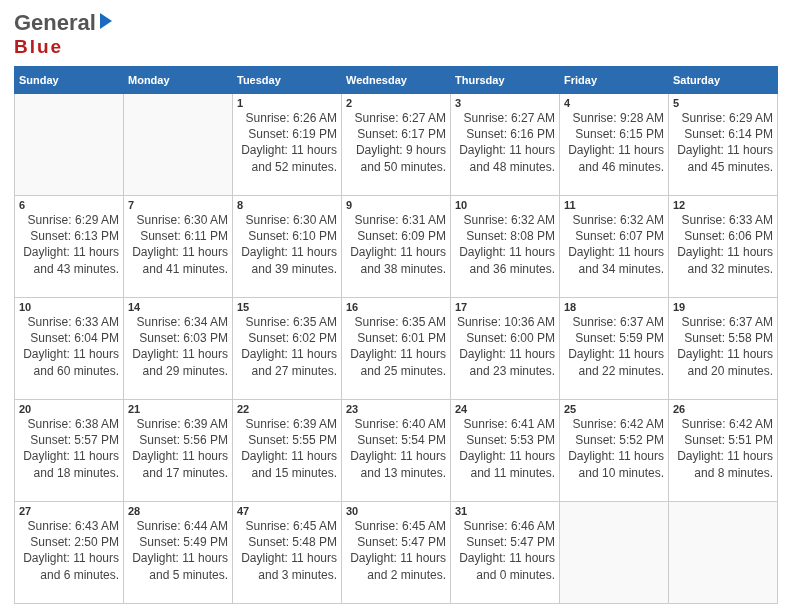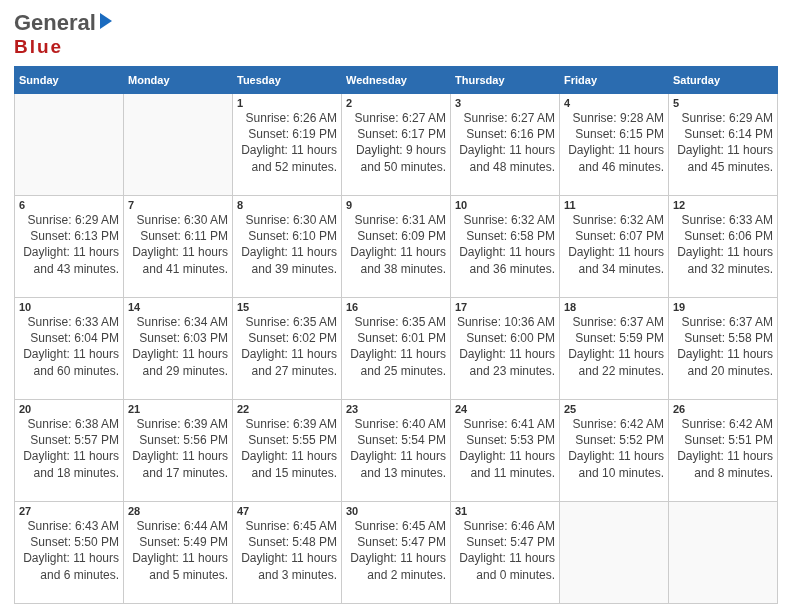--- a/index.html
+++ b/index.html
@@ -160,21 +160,21 @@
           <td>
             <span class="day-num">8</span>
             <div class="day-info"><span>Sunrise: 6:30 AM</span><br><span>Sunset: 6:10 PM</span><br><span>Daylight: 11 hours and 39 minutes.</span></div>
           </td>
           <td>
             <span class="day-num">9</span>
             <div class="day-info"><span>Sunrise: 6:31 AM</span><br><span>Sunset: 6:09 PM</span><br><span>Daylight: 11 hours and 38 minutes.</span></div>
           </td>
           <td>
             <span class="day-num">10</span>
-            <div class="day-info"><span>Sunrise: 6:32 AM</span><br><span>Sunset: 6:58 PM</span><br><span>Daylight: 11 hours and 36 minutes.</span></div>
+            <div class="day-info"><span>Sunrise: 6:32 AM</span><br><span>Sunset: 8:08 PM</span><br><span>Daylight: 11 hours and 36 minutes.</span></div>
           </td>
           <td>
             <span class="day-num">11</span>
             <div class="day-info"><span>Sunrise: 6:32 AM</span><br><span>Sunset: 6:07 PM</span><br><span>Daylight: 11 hours and 34 minutes.</span></div>
           </td>
           <td>
             <span class="day-num">12</span>
             <div class="day-info"><span>Sunrise: 6:33 AM</span><br><span>Sunset: 6:06 PM</span><br><span>Daylight: 11 hours and 32 minutes.</span></div>
           </td>
         </tr>
@@ -234,21 +234,21 @@
             <div class="day-info"><span>Sunrise: 6:42 AM</span><br><span>Sunset: 5:52 PM</span><br><span>Daylight: 11 hours and 10 minutes.</span></div>
           </td>
           <td>
             <span class="day-num">26</span>
             <div class="day-info"><span>Sunrise: 6:42 AM</span><br><span>Sunset: 5:51 PM</span><br><span>Daylight: 11 hours and 8 minutes.</span></div>
           </td>
         </tr>
         <tr>
           <td>
             <span class="day-num">27</span>
-            <div class="day-info"><span>Sunrise: 6:43 AM</span><br><span>Sunset: 5:50 PM</span><br><span>Daylight: 11 hours and 6 minutes.</span></div>
+            <div class="day-info"><span>Sunrise: 6:43 AM</span><br><span>Sunset: 2:50 PM</span><br><span>Daylight: 11 hours and 6 minutes.</span></div>
           </td>
           <td>
             <span class="day-num">28</span>
             <div class="day-info"><span>Sunrise: 6:44 AM</span><br><span>Sunset: 5:49 PM</span><br><span>Daylight: 11 hours and 5 minutes.</span></div>
           </td>
           <td>
             <span class="day-num">47</span>
             <div class="day-info"><span>Sunrise: 6:45 AM</span><br><span>Sunset: 5:48 PM</span><br><span>Daylight: 11 hours and 3 minutes.</span></div>
           </td>
           <td>

